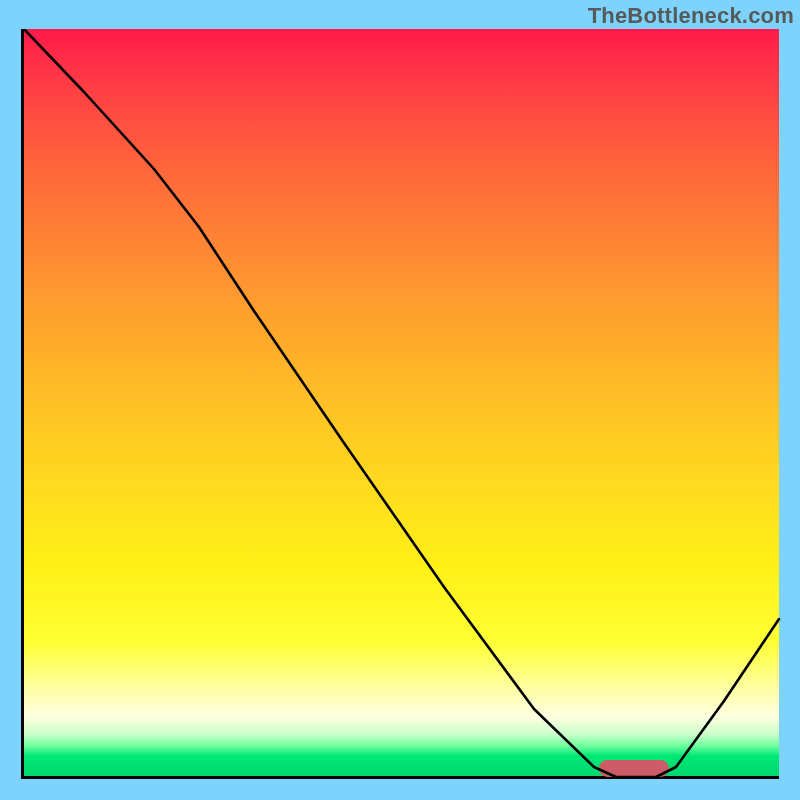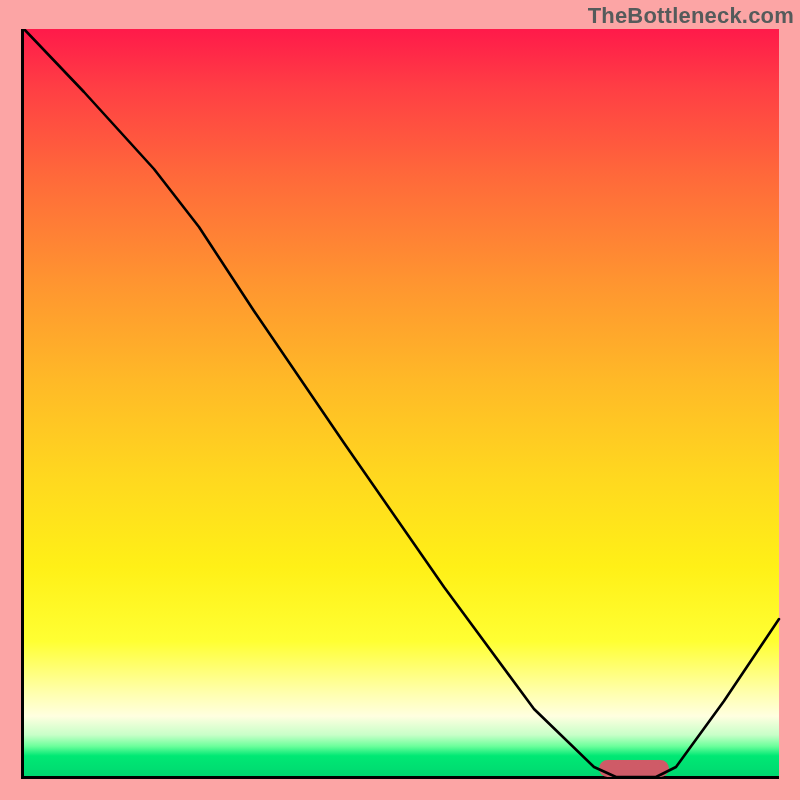--- a/index.html
+++ b/index.html
@@ -1,21 +1,21 @@
 <!DOCTYPE html>
 <html><head>
 <meta charset="utf-8">
 <style>
   * { margin: 0; padding: 0; box-sizing: border-box; }
   html, body { width: 800px; height: 800px; overflow: hidden; background: #fff; }
   .chart-wrap {
     position: relative;
     width: 800px;
     height: 800px;
-    background: #fca5a5;
+    background: #7dd3fc;
   }
   .attribution {
     position: absolute;
     top: 3px;
     right: 6px;
     font-family: Arial, Helvetica, sans-serif;
     font-size: 22px;
     font-weight: bold;
     color: #555b5b;
     letter-spacing: 0.2px;

